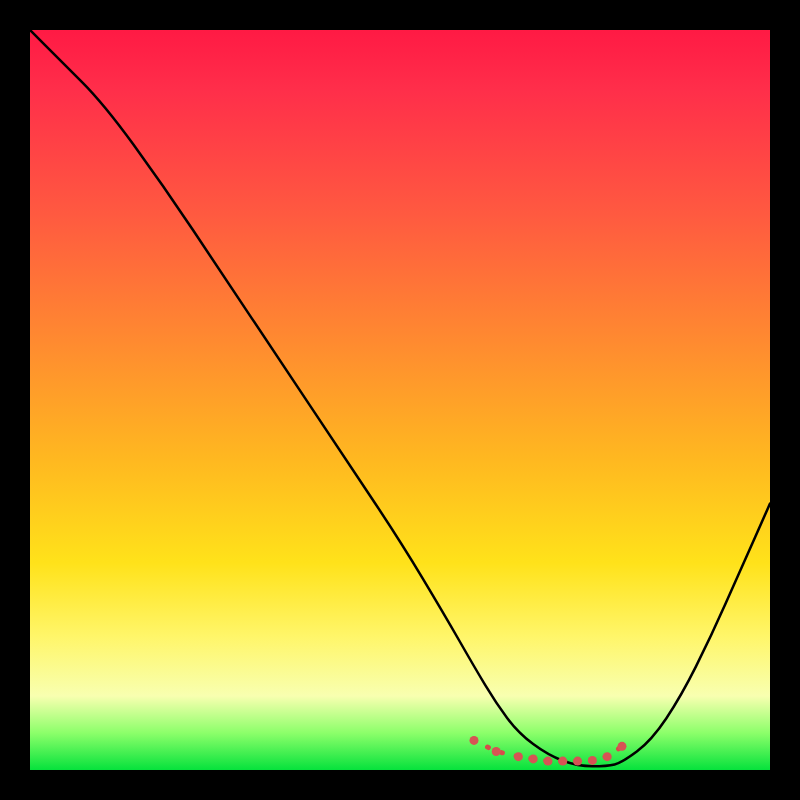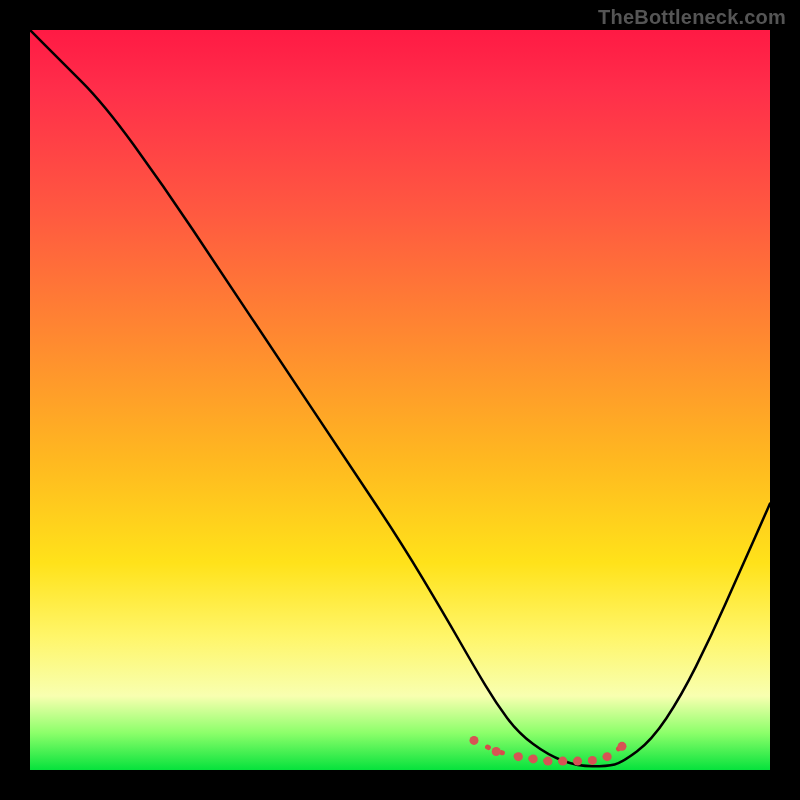--- a/index.html
+++ b/index.html
@@ -55,21 +55,20 @@
   }
   svg.curve {
     position: absolute;
     inset: 0;
   }
 </style>
 </head>
 <body>
 
 <div class="stage">
-  <div class="watermark">TheBottleneck.com</div>
   <div class="plot">
     <div class="gradient"></div>
     <svg class="curve" viewBox="0 0 740 740" preserveAspectRatio="none">
       <path id="black-curve" d="M 0 0 Q 0 0 14.8 14.800000000000011 Q 29.6 29.600000000000023 51.8 51.80000000000001 Q 74 74 103.6 114.69999999999999 Q 133.2 155.39999999999998 162.8 199.79999999999998 Q 192.4 244.2 222 288.59999999999997 Q 251.60000000000002 332.99999999999994 281.20000000000005 377.4 Q 310.8 421.8 340.4 466.20000000000005 Q 370 510.6 392.20000000000005 547.6 Q 414.40000000000003 584.6 429.20000000000005 610.5 Q 444 636.4 455.1 654.9 Q 466.2 673.4 477.3 688.2 Q 488.40000000000003 703 503.20000000000005 714.1 Q 518 725.2 532.8 730.75 Q 547.6 736.3 562.4000000000001 736.3 Q 577.2 736.3 584.6 734.45 Q 592 732.6 606.8 721.5 Q 621.6 710.4 636.4000000000001 688.2 Q 651.2 666 666 636.4 Q 680.8000000000001 606.8 695.6 573.5 Q 710.4 540.2 725.2 506.90000000000003 T 740 473.6" fill="none" stroke="#000" stroke-width="2.5" stroke-linejoin="round" stroke-linecap="round"></path>
       <g id="red-marks">
           <path d="M 444 710.4 Q 444 710.4 455.1 715.95 Q 466.2 721.5 477.3 724.0899999999999 Q 488.40000000000003 726.68 495.80000000000007 727.79 Q 503.20000000000005 728.9 510.6 730.01 Q 518 731.12 525.4 731.12 Q 532.8 731.12 540.2 731.12 Q 547.6 731.12 555 730.75 Q 562.4 730.38 569.8 728.53 Q 577.2 726.68 584.6 721.5 T 592 716.32" fill="none" stroke="#d84a4a" stroke-width="5" stroke-linecap="round" stroke-dasharray="1 14"></path>
           <circle cx="444" cy="710.4" r="4.5" fill="#d65454"></circle>
           <circle cx="466.2" cy="721.5" r="4.5" fill="#d65454"></circle>
           <circle cx="488.40000000000003" cy="726.68" r="4.5" fill="#d65454"></circle>
           <circle cx="503.20000000000005" cy="728.9" r="4.5" fill="#d65454"></circle>

